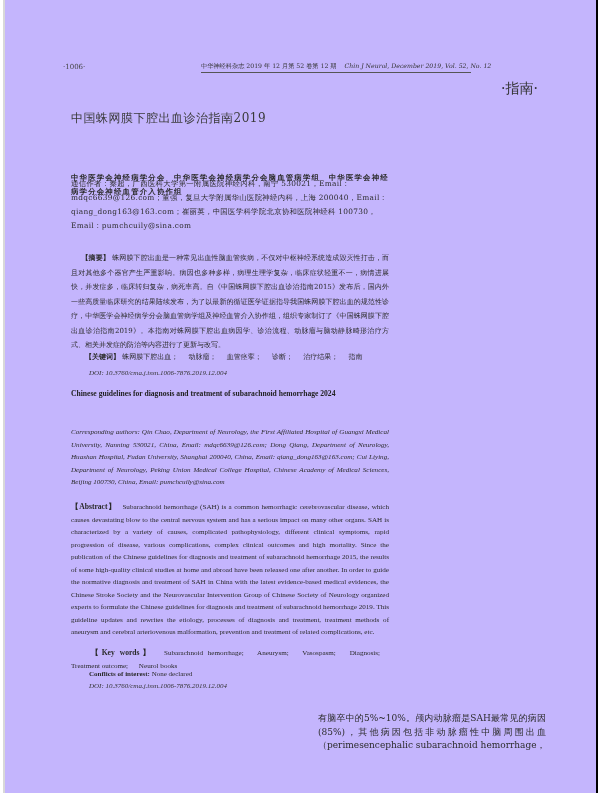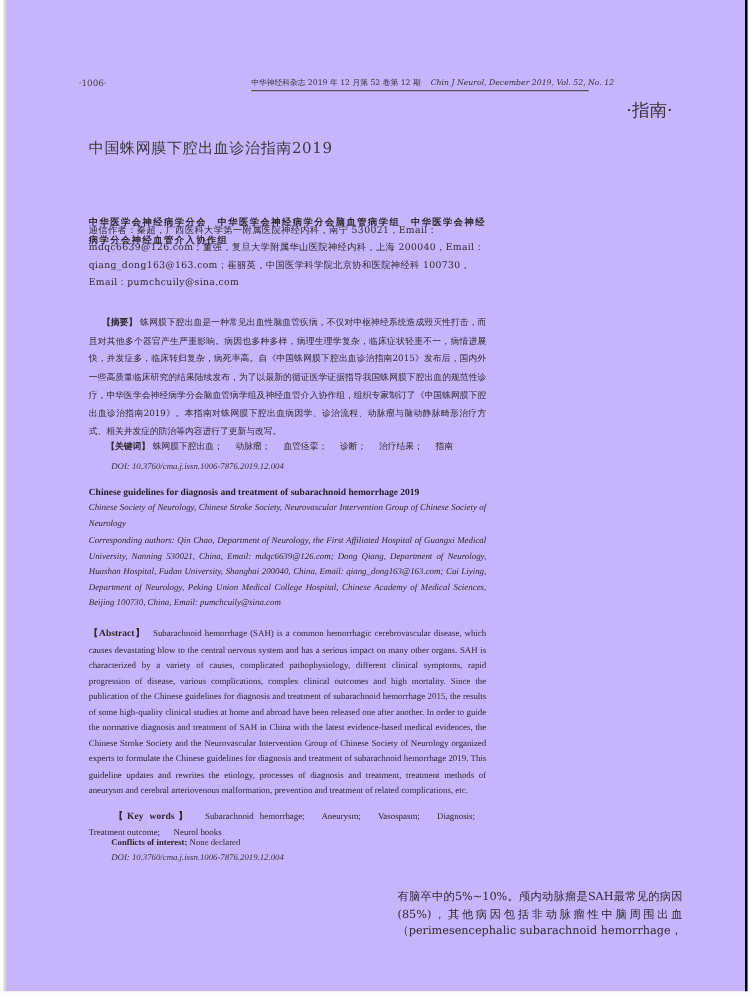--- a/index.html
+++ b/index.html
@@ -66,22 +66,21 @@
     <span class="label-b">【关键词】</span>
     <span class="k">蛛网膜下腔出血；</span>
     <span class="k">动脉瘤；</span>
     <span class="k">血管痉挛；</span>
     <span class="k">诊断；</span>
     <span class="k">治疗结果；</span>
     <span class="k">指南</span>
   </div>
   <div class="doi doi1">DOI: 10.3760/cma.j.issn.1006-7876.2019.12.004</div>
 
-  <div class="en-title">Chinese guidelines for diagnosis and treatment of subarachnoid hemorrhage 2019</div>
-  <div class="en-block en-authors">Chinese Society of Neurology, Chinese Stroke Society, Neurovascular Intervention Group of Chinese Society of Neurology</div>
+  <div class="en-title">Chinese guidelines for diagnosis and treatment of subarachnoid hemorrhage 2024</div>
   <div class="en-block en-corr">Corresponding authors: Qin Chao, Department of Neurology, the First Affiliated Hospital of Guangxi Medical University, Nanning 530021, China, Email: mdqc6639@126.com; Dong Qiang, Department of Neurology, Huashan Hospital, Fudan University, Shanghai 200040, China, Email: qiang_dong163@163.com; Cui Liying, Department of Neurology, Peking Union Medical College Hospital, Chinese Academy of Medical Sciences, Beijing 100730, China, Email: pumchcuily@sina.com</div>
 
   <div class="en-block en-abstract">
     <span class="lb">【Abstract】</span><span>Subarachnoid hemorrhage (SAH) is a common hemorrhagic cerebrovascular disease, which causes devastating blow to the central nervous system and has a serious impact on many other organs. SAH is characterized by a variety of causes, complicated pathophysiology, different clinical symptoms, rapid progression of disease, various complications, complex clinical outcomes and high mortality. Since the publication of the Chinese guidelines for diagnosis and treatment of subarachnoid hemorrhage 2015, the results of some high-quality clinical studies at home and abroad have been released one after another. In order to guide the normative diagnosis and treatment of SAH in China with the latest evidence-based medical evidences, the Chinese Stroke Society and the Neurovascular Intervention Group of Chinese Society of Neurology organized experts to formulate the Chinese guidelines for diagnosis and treatment of subarachnoid hemorrhage 2019. This guideline updates and rewrites the etiology, processes of diagnosis and treatment, treatment methods of aneurysm and cerebral arteriovenous malformation, prevention and treatment of related complications, etc.</span>
   </div>
 
   <div class="en-block en-kw">
     <span class="lb">【Key words】</span>
     <span class="k">Subarachnoid hemorrhage;</span>
     <span class="k">Aneurysm;</span>

